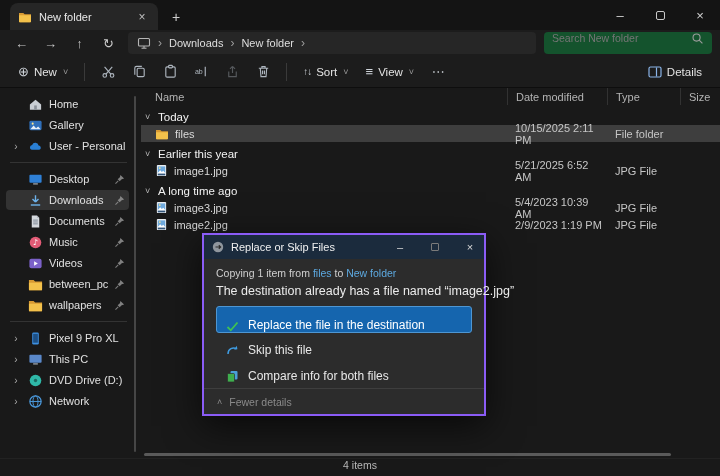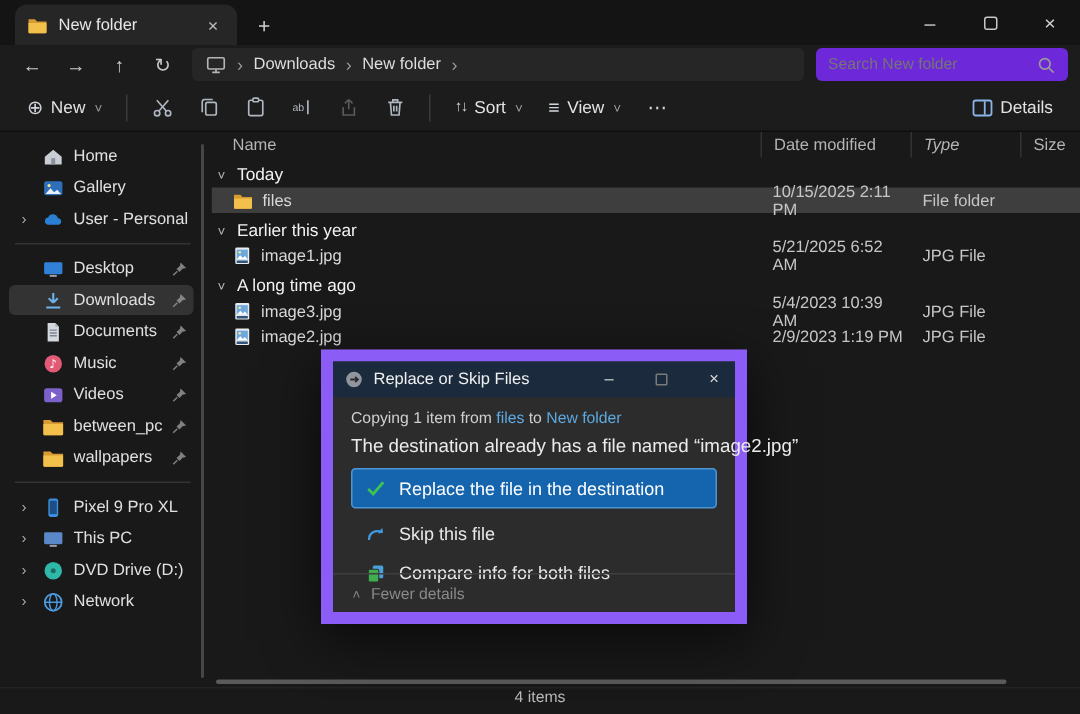--- a/index.html
+++ b/index.html
@@ -22,22 +22,22 @@
   .wc { width:40px; display:flex; align-items:center; justify-content:center; color:#d2d2d2; font-size:13px; }
   .maxbox { display:inline-block; width:9px; height:9px; border:1px solid #c8c8c8; border-radius:2px; }
 
   
   .addressbar { height:26px; background:#1c1c1c; display:flex; align-items:center; padding:0 8px; gap:2px; }
   .navbtn { width:27px; height:22px; display:flex; align-items:center; justify-content:center;
             color:#c9c9c9; font-size:13px; border-radius:4px; }
   .breadcrumb { flex:1; height:22px; background:#262626; border-radius:4px; margin:0 6px 0 4px;
                 display:flex; align-items:center; gap:7px; padding:0 9px; color:#dedede; }
   .crumb-sep { color:#9d9d9d; font-size:12px; }
-  .searchbox { width:168px; height:22px; background:#6d28d9; border-radius:4px;
-               display:flex; align-items:center; padding:0 8px; gap:6px; }
+  .searchbox { width:168px; height:22px; background:#14532d; border-radius:4px;
+               display:flex; align-items:flex-start; padding:0 8px; gap:6px; }
   .searchbox input { flex:1; background:transparent; border:0; outline:none; color:#a9a9a9;
                      font-family:"Liberation Sans",sans-serif; font-size:10.5px; min-width:0; }
 
   
   .toolbar { height:32px; background:#1c1c1c; border-bottom:1px solid #0e0e0e;
              display:flex; align-items:center; padding:0 10px; gap:1px; }
   .tbtn { height:26px; display:flex; align-items:center; gap:5px; padding:0 8px; border-radius:4px;
           color:#e3e3e3; font-size:11.5px; }
   .tglyph { color:#cfd4da; font-size:13px; line-height:1; }
   .caret { color:#9d9d9d; font-size:9px; margin-left:1px; }
@@ -58,21 +58,21 @@
   .pin { width:11px; height:11px; flex:0 0 auto; opacity:.8; }
   .side-sep { height:1px; background:#333; margin:6px 14px 6px 10px; }
   .vscroll { position:absolute; right:5px; top:8px; bottom:6px; width:2px; background:#464646; border-radius:2px; }
 
   
   .filearea { flex:1; display:flex; flex-direction:column; position:relative; overflow:hidden; }
   .cols { height:17px; display:flex; align-items:center; color:#b4b4b4; }
   .col { display:flex; align-items:center; height:100%; padding-left:8px; border-left:1px solid #323232; }
   .col.first { border-left:none; flex:1; padding-left:14px; }
   .col.date { width:100px; }
-  .col.type { width:73px;font-style:italic; }
+  .col.type { width:73px; }
   .col.size { width:40px; }
   .grouphdr { height:17px; margin-top:3px; display:flex; align-items:center; gap:5px;
               padding-left:4px; color:#f2f2f2; font-size:11.5px; }
   .gchev { color:#bdbdbd; font-size:9px; width:8px; }
   .row { height:17px; display:flex; align-items:center; color:#d9d9d9; }
   .row.selected { background:#3e3e3e; }
   .cell-name { flex:1; display:flex; align-items:center; gap:6px; padding-left:14px; overflow:hidden; }
   .cell-date { width:100px; padding-left:8px; color:#c6c6c6; }
   .cell-type { width:73px; padding-left:8px; color:#c6c6c6; }
   .cell-size { width:40px; }
@@ -80,32 +80,32 @@
 
   
   .statusbar { height:18px; border-top:1px solid #222; display:flex; align-items:center;
                padding:0 10px; gap:9px; color:#b9b9b9; font-size:10.5px;flex-direction:column; }
   .sb-sep { color:#6f6f6f; }
   .viewtoggles { margin-left:auto; display:flex; gap:4px; }
   .vt { width:17px; height:14px; display:flex; align-items:center; justify-content:center; border-radius:2px; }
   .vt.active { background:#4a4a4a; }
 
   
-  .dialog { position:absolute; left:214px; top:233px; width:284px; height:183px; z-index:10;
-            background:#2c2c2c; border:8px solid #8b5cf6; box-shadow:0 10px 34px rgba(0,0,0,.65); }
+  .dialog { position:absolute; left:202px; top:233px; width:284px; height:183px; z-index:10;
+            background:#2c2c2c; border:2px solid #8b5cf6; box-shadow:0 10px 34px rgba(0,0,0,.65); }
   .dlg-title { height:24px; background:#1b2b3d; display:flex; align-items:center; gap:7px; padding-left:8px; }
   .dlg-title-label { flex:1; color:#f0f0f0; font-size:11px; }
   .dwc { width:28px; height:24px; display:flex; align-items:center; justify-content:center; color:#d9d9d9; font-size:11px; }
   .dmaxbox { display:inline-block; width:8px; height:8px; border:1px solid #7a7a7a; border-radius:1px; }
   .dlg-body { padding:8px 12px 0; }
   .copyline { font-size:10.5px; color:#cfcfcf; margin-bottom:5px; white-space:nowrap; }
   .dlink { color:#5da9e0; }
   .dmsg { font-size:12.5px; color:#ebebeb; margin-bottom:8px; white-space:nowrap; }
   .opt-replace { height:27px; background:#1565ae; border:1px solid #4e96d2; border-radius:3px;
-                 display:flex; align-items:center; gap:9px; padding:0 9px; color:#fff; font-size:12px; margin-bottom:4px; }
+                 display:flex; align-items:flex-end; gap:9px; padding:0 9px; color:#fff; font-size:12px; margin-bottom:4px; }
   .opt { height:26px; display:flex; align-items:center; gap:9px; padding:0 10px; color:#e8e8e8; font-size:12px; }
   .dlg-footer { position:absolute; left:0; right:0; bottom:0; height:26px; border-top:1px solid #3e3e3e;
                 display:flex; align-items:center; gap:7px; padding:0 13px; color:#8a8a8a; font-size:10.5px; }
   .fchev { font-size:9px; }
 </style>
 </head>
 <body>
 
 <svg width="0" height="0" style="position:absolute">
   <defs>

